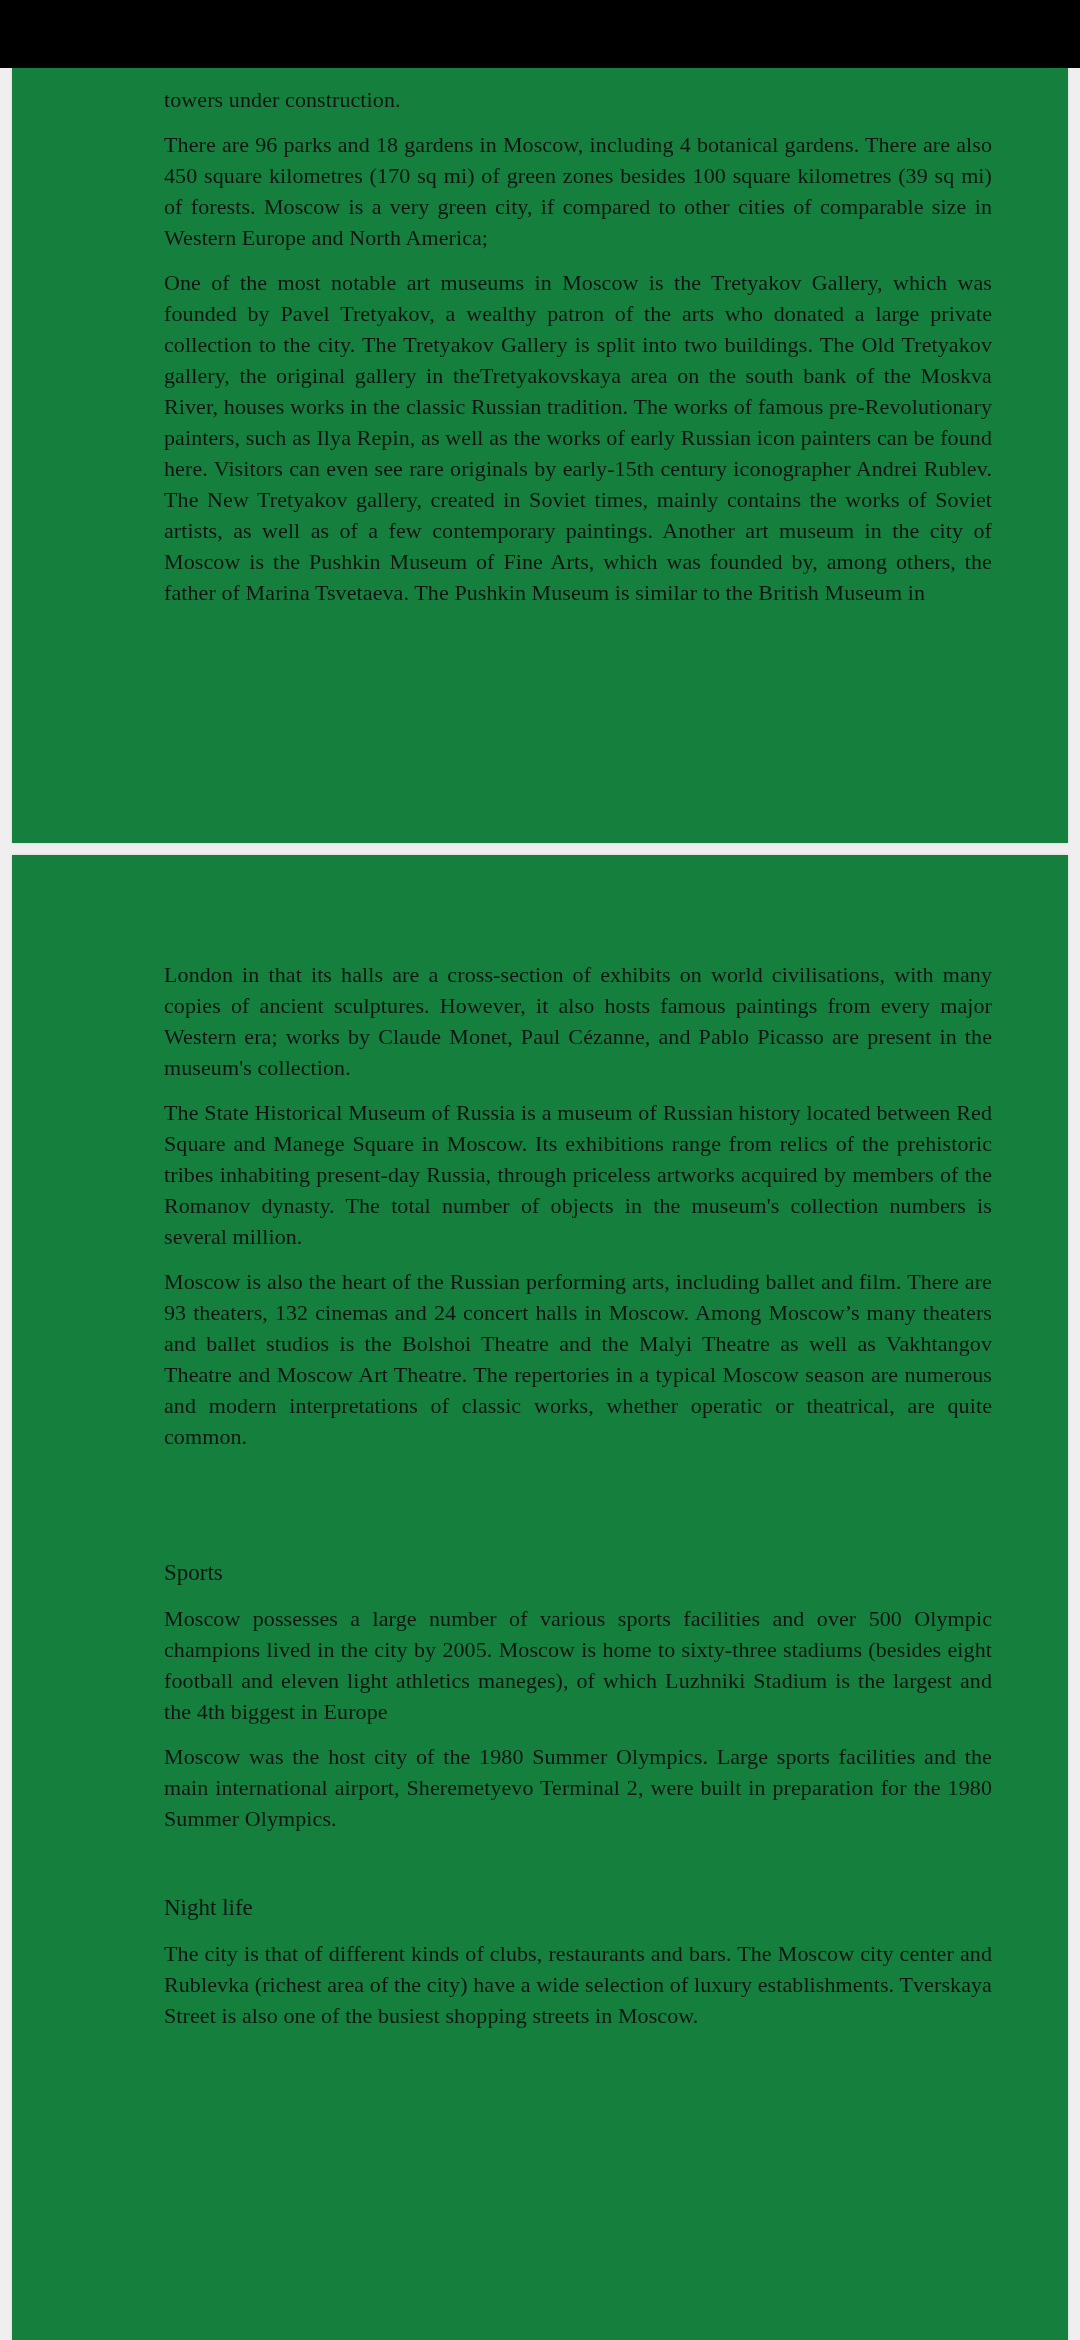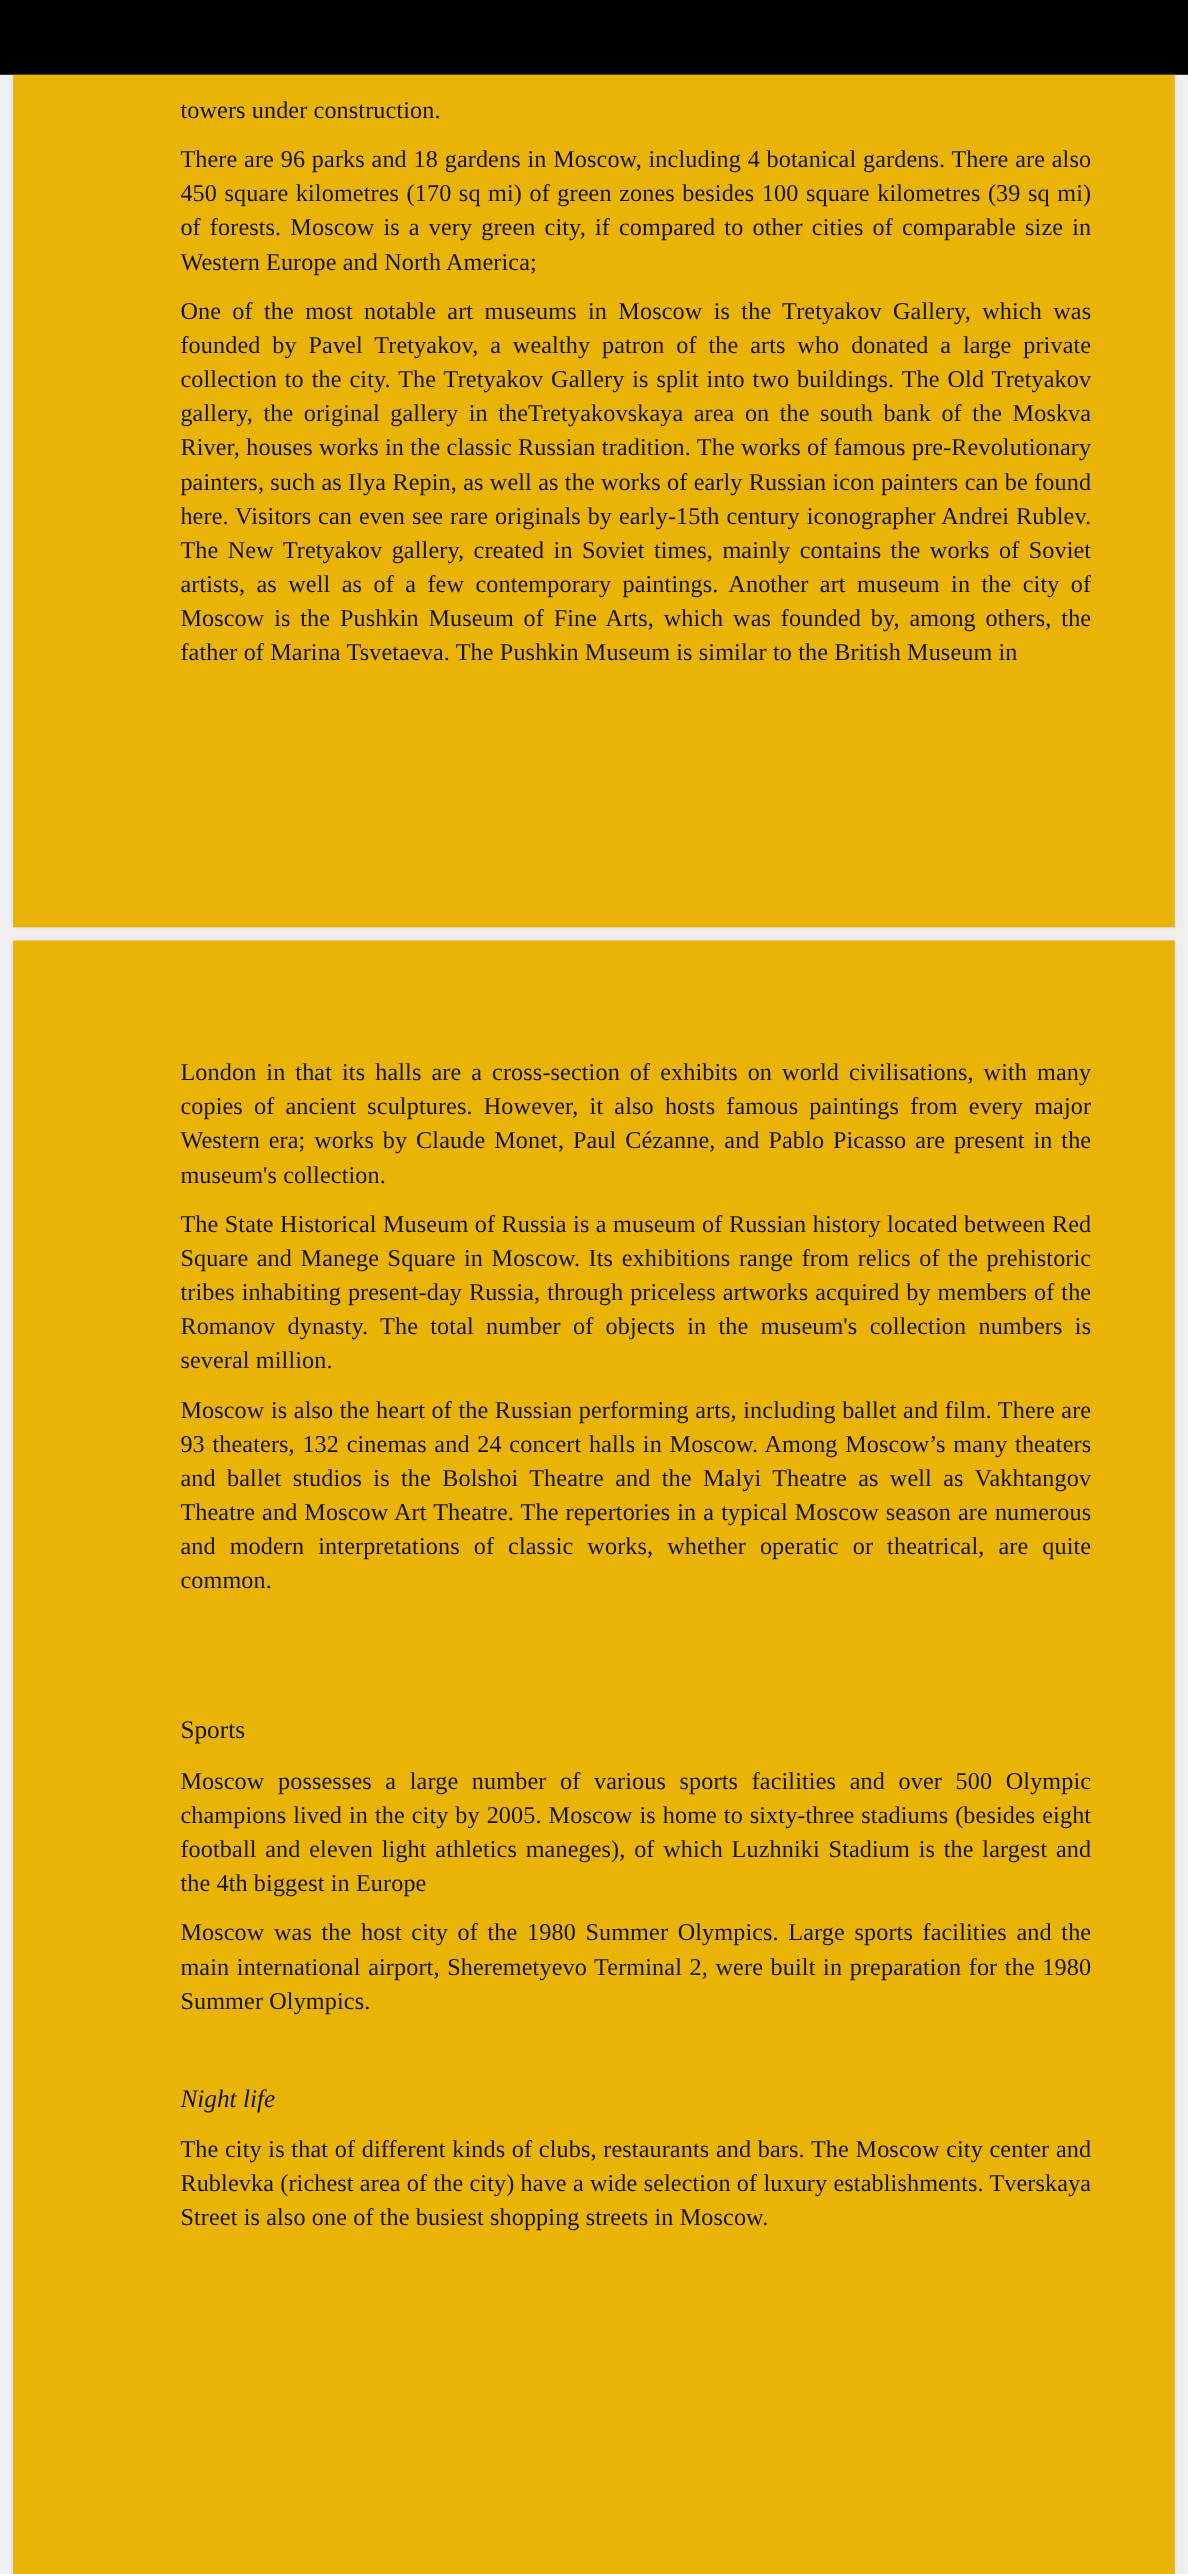--- a/index.html
+++ b/index.html
@@ -14,21 +14,21 @@
   .screen { width: 1080px; height: 2340px; position: relative; }
   .statusbar {
     width: 1080px;
     height: 68px;
     background: #000;
   }
   .doc { width: 1080px; }
   .page {
     margin: 0 12px;
     width: 1056px;
-    background: #eab308;
+    background: #15803d;
     box-sizing: border-box;
     box-shadow: 0 0 3px rgba(0,0,0,0.12);
   }
   .page-1 { height: 775px; padding: 16px 76px 0 152px; }
   .page-gap { height: 12px; }
   .page-2 { height: 1485px; padding: 104px 76px 0 152px; }
 
   p {
     margin: 14px 0 0 0;
     font-size: 22px;
@@ -41,21 +41,21 @@
 
   h2 {
     margin: 0;
     font-size: 23px;
     line-height: 32px;
     font-weight: normal;
   }
   .h-museums  { margin-top: 28px; }
   .h-cultural { margin-top: 58px; }
   .h-sports   { margin-top: 105px; }
-  .h-night    { margin-top: 58px; font-style: italic; }
+  .h-night    { margin-top: 58px; }
   .h-politics { margin-top: 60px; }
 
   .u { text-underline-offset: 2px; }
 </style>
 </head>
 <body>
 
 <div class="screen">
 
   <div class="statusbar"></div>

